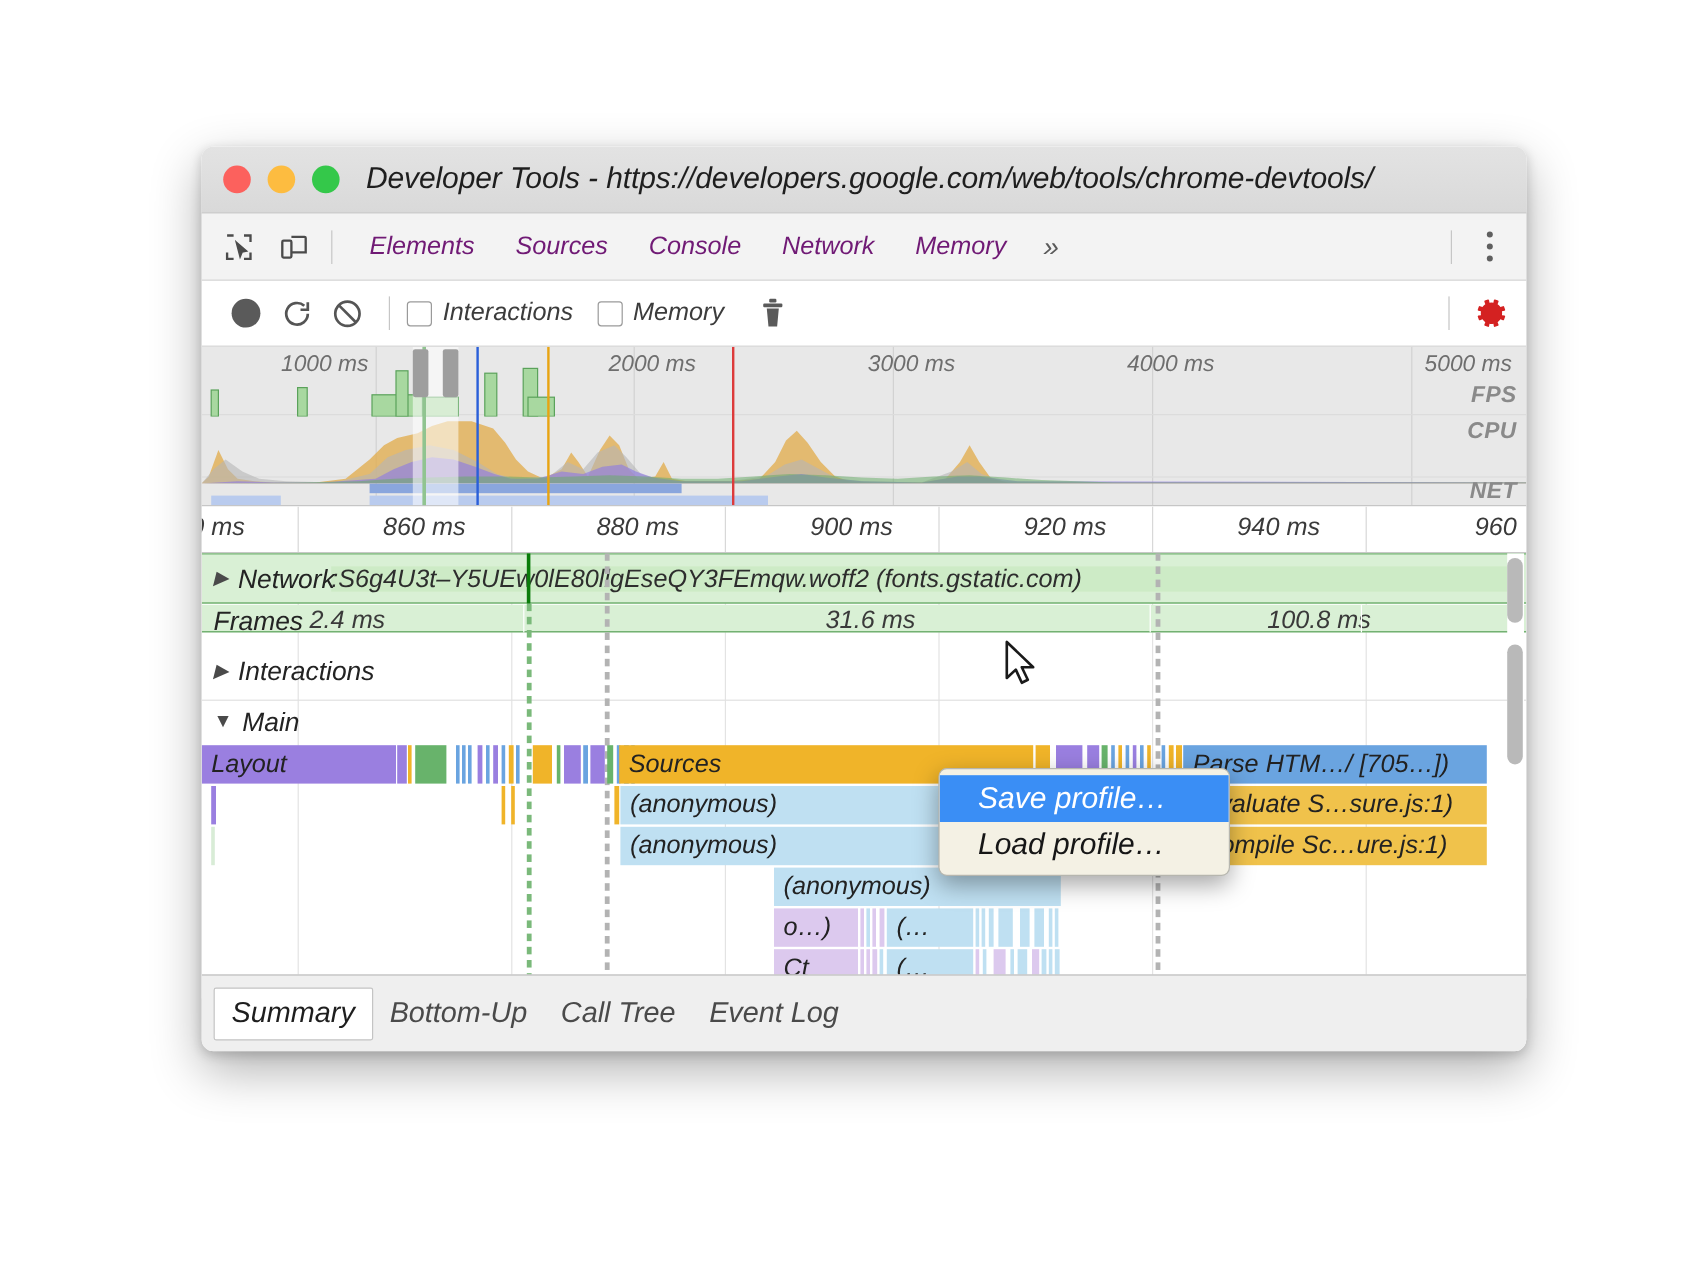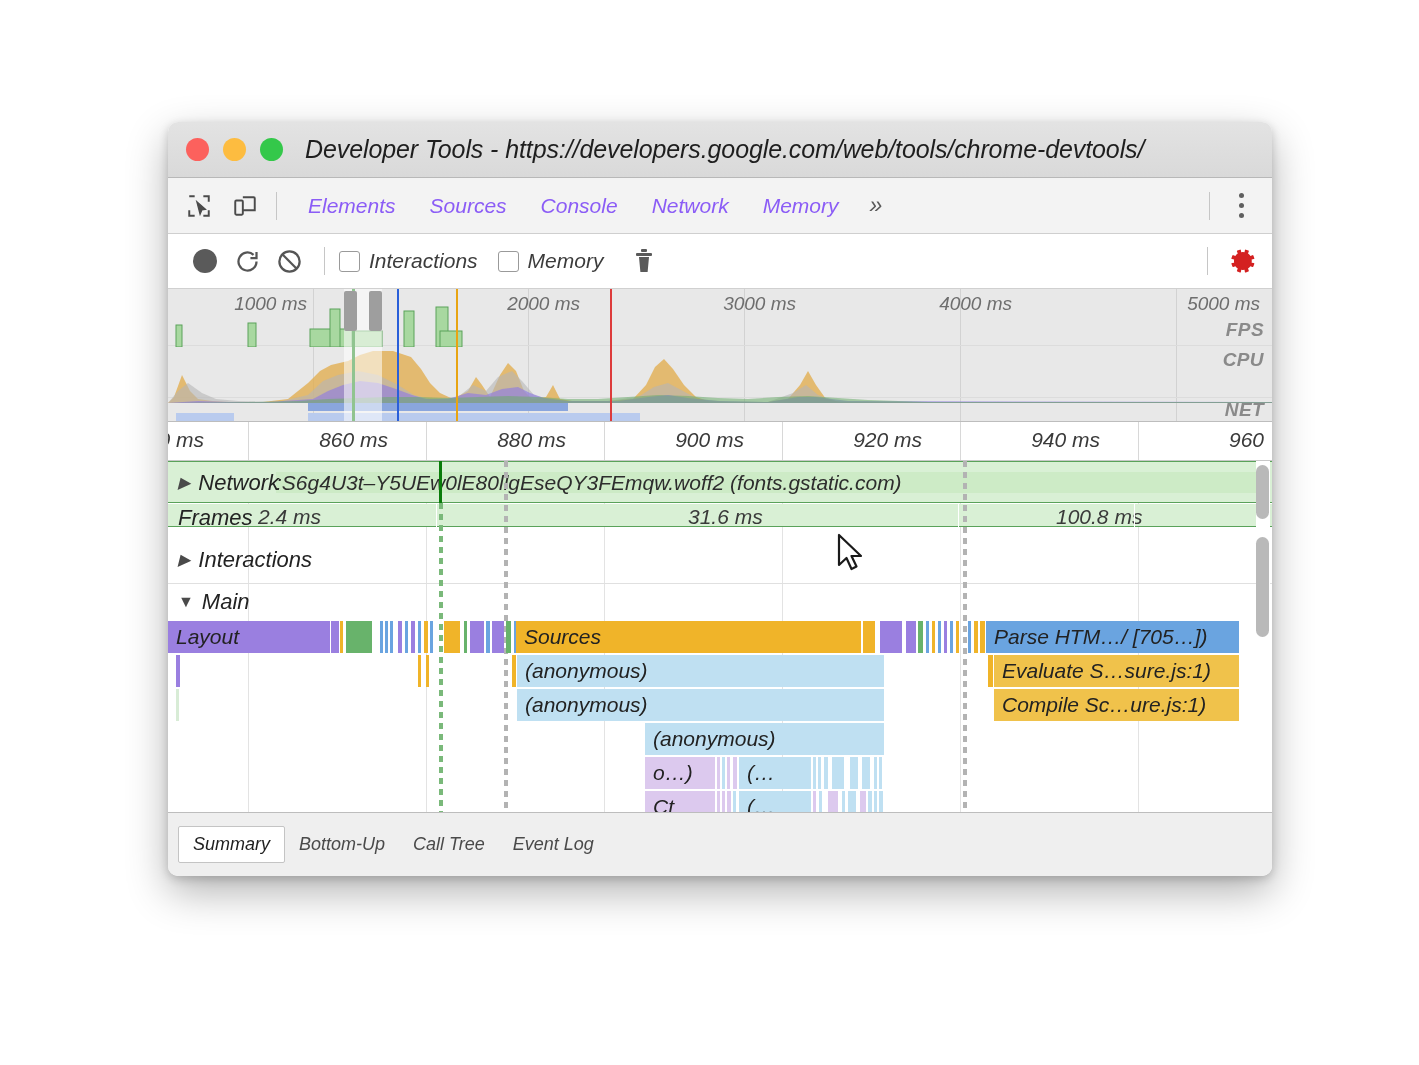--- a/index.html
+++ b/index.html
@@ -57,21 +57,21 @@
     display:flex; align-items:center; justify-content:center;
     border-radius: 3px;
   }
   .vdiv { width:1px; height:28px; background:#c6c6c6; margin:0 14px; }
   .tabs { display:flex; align-items:stretch; height:100%; }
   .tab {
     position: relative;
     display:flex; align-items:center;
     padding: 0 17px;
     font-size: 21px;
-    color: #8b5cf6;
+    color: #701a75;
     white-space: nowrap;
   }
   .tab.active { color:#1a1a1a; font-weight: bold; }
   .tab.active::after {
     content:""; position:absolute; left:0; right:0; bottom:0;
     height:3px; background:#2a7ae2;
   }
   .tab.more { font-size: 23px; color:#5a5a5a; padding: 0 14px; }
   .tabstrip-right { margin-left:auto; display:flex; align-items:center; }
   .kebab { width: 34px; height: 34px; display:flex; flex-direction:column;
@@ -204,21 +204,21 @@
   .drawer {
     position:absolute; left:0; right:0; bottom:0;
     height: 64px;
     background:#efefef;
     border-top: 1px solid #bdbdbd;
     display:flex; align-items:center;
     padding-left: 10px;
     gap: 0;
   }
   .dtab {
-    font-size: 18px; color:#4a4a4a;
+    font-size: 24px; color:#4a4a4a;
     padding: 6px 14px;
     white-space:nowrap;
   }
   .dtab.active {
     background:#fff; color:#1e1e1e;
     border:1px solid #c4c4c4;
     border-radius:2px;
     padding: 7px 14px;
   }
 
@@ -565,20 +565,24 @@
       <span class="sb-thumb" style="top:76px;height:100px"></span>
     </div>
 
     <div class="drawer">
       <span class="dtab active">Summary</span>
       <span class="dtab">Bottom-Up</span>
       <span class="dtab">Call Tree</span>
       <span class="dtab">Event Log</span>
     </div>
 
+    <div class="ctxmenu">
+      <div class="ctx-item sel">Save profile…</div>
+      <div class="ctx-item">Load profile…</div>
+    </div>
 
   </div>
 
   <svg class="cursor-arrow" width="30" height="42" viewBox="0 0 30 42">
     <path d="M3,2 L3,32 L10.5,25 L15.5,36 L20.5,33.5 L15.5,23 L25,23 Z" fill="#ffffff" stroke="#1a1a1a" stroke-width="2.2" stroke-linejoin="round"></path>
   </svg>
 
 </div>
 
 </body></html>

